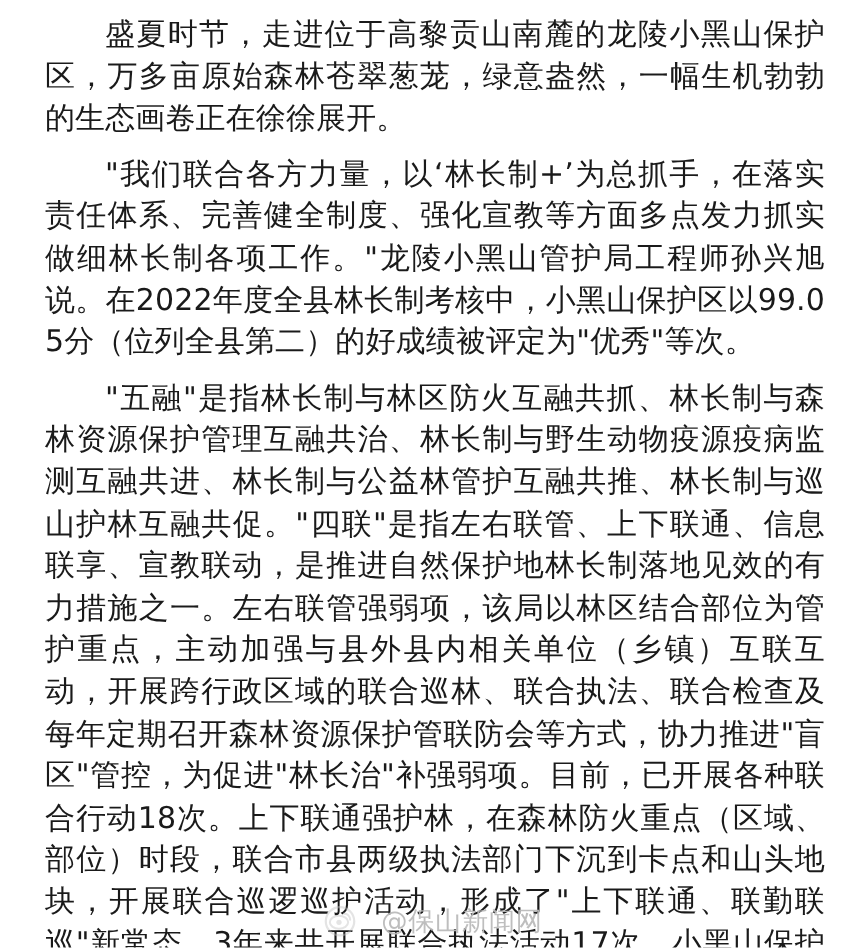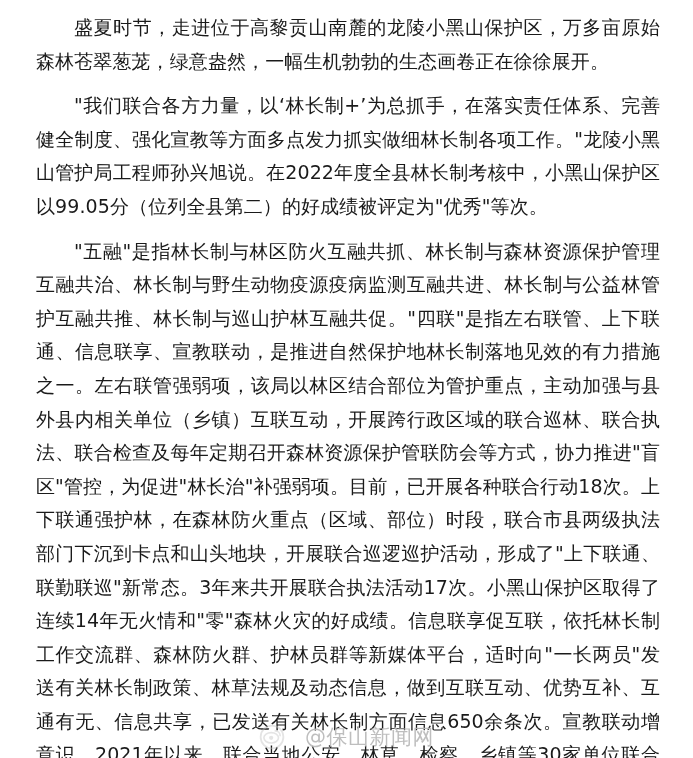--- a/index.html
+++ b/index.html
@@ -19,21 +19,21 @@
     left: 0;
     top: 0;
     width: 693px;
     padding: 11px 33px 0 36px;
     box-sizing: border-box;
   }
   .para {
     margin: 0;
     padding: 0;
     text-indent: 2em;
-    font-size: 19px;
+    font-size: 24px;
     line-height: 33.6px;
     color: #1a1a1a;
     text-align: justify;
     text-justify: inter-character;
     letter-spacing: 0.1px;
     word-break: break-all;
     -webkit-font-smoothing: antialiased;
   }
   .para + .para {
     margin-top: 11px;

